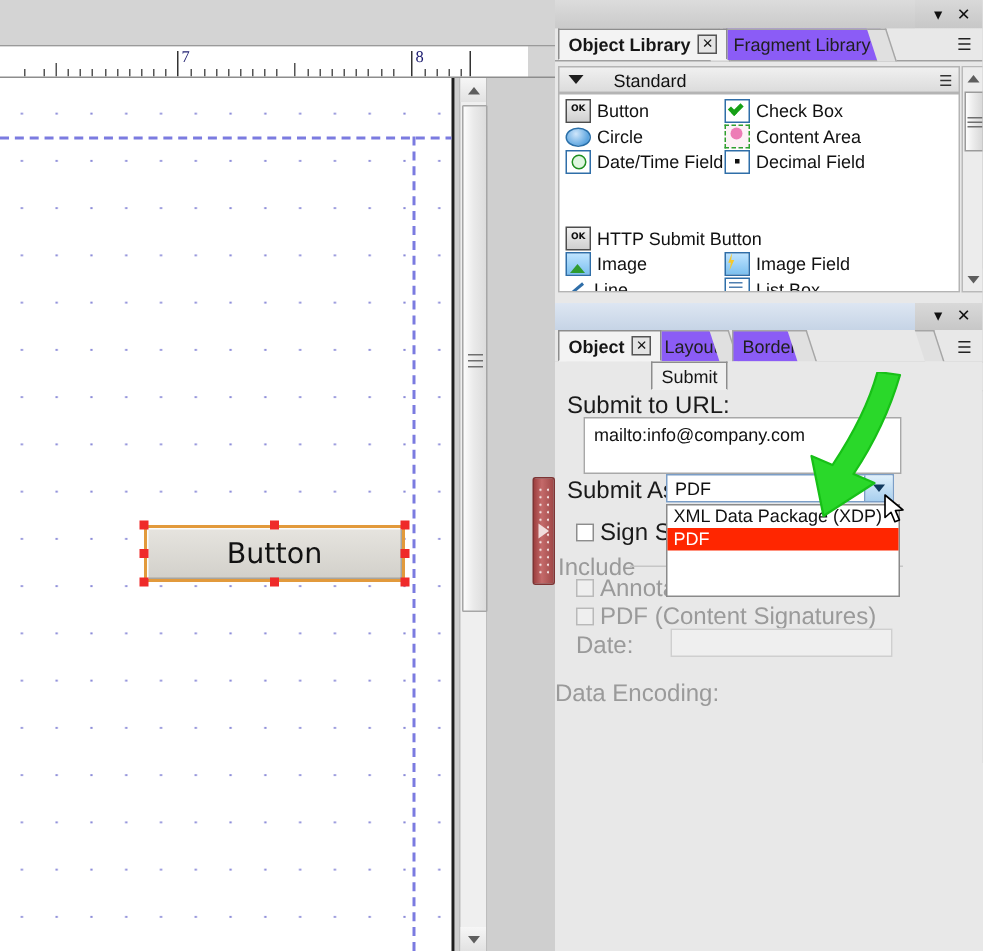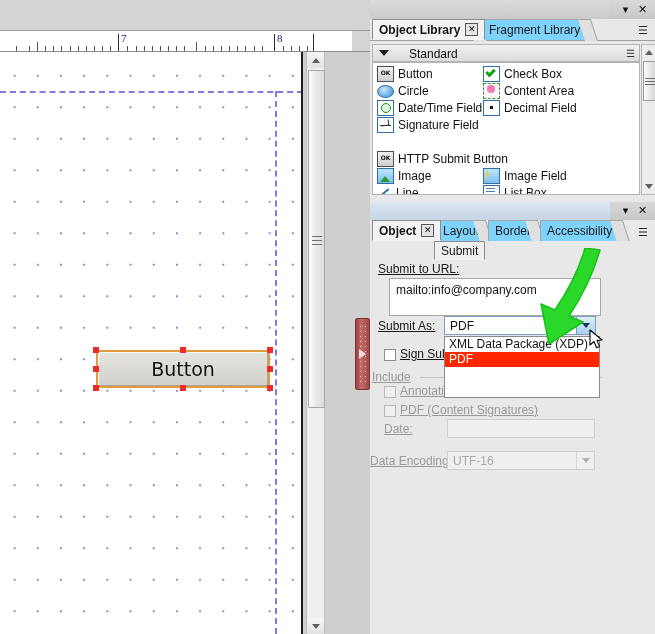--- a/index.html
+++ b/index.html
@@ -56,21 +56,21 @@
 
   
   #right{position:absolute;left:370px;top:0;width:285px;height:634px;background:#e8e8e8;}
   #titlebar{position:absolute;left:0;top:0;width:285px;height:19px;background:linear-gradient(#d9d9d9,#c7c7c7);}
   #title-fill{position:absolute;left:0;top:0;width:240px;height:19px;background:linear-gradient(#dcdcdc,#cacaca);}
   .winbtn{position:absolute;top:2px;width:15px;height:15px;display:flex;align-items:center;justify-content:center;font-size:11px;color:#111;cursor:default;}
 
   
   .tabstrip{position:absolute;left:0;width:285px;height:21px;background:#e8e8e8;border-bottom:1px solid #9f9f9f;}
   .tab{position:absolute;top:0;height:21px;box-sizing:border-box;display:flex;align-items:center;padding:0 6px;font-size:12px;color:#161616;}
-  .tab.inactive{background:#7dd3fc;border:1px solid #a6a6a6;border-bottom:none;color:#202020;}
+  .tab.inactive{background:#8b5cf6;border:1px solid #a6a6a6;border-bottom:none;color:#202020;}
   .tab.active{background:#f3f3f3;border:1px solid #8d8d8d;border-bottom:1px solid #f3f3f3;font-weight:bold;z-index:3;}
   .tabskew{position:absolute;top:0;width:12px;height:21px;background:#e0e0e0;border-top:1px solid #a6a6a6;border-right:1px solid #a6a6a6;
     transform:skewX(18deg);transform-origin:bottom left;}
   .xbadge{display:inline-block;margin-left:5px;width:11px;height:11px;line-height:10px;text-align:center;font-size:9px;font-weight:normal;
     border:1px solid #555;background:#e4e4e4;color:#111;}
   .menu-ico{position:absolute;width:14px;height:12px;font-size:11px;color:#222;line-height:12px;}
 
   
   #std-head{position:absolute;left:2px;top:44px;width:268px;height:18px;background:linear-gradient(#f0f0f0,#dcdcdc);border:1px solid #b4b4b4;box-sizing:border-box;}
   #std-caret{position:absolute;left:6px;top:5px;width:0;height:0;border-left:5px solid transparent;border-right:5px solid transparent;border-top:6px solid #1e1e1e;}
@@ -108,21 +108,21 @@
   
   #lib-vsb{position:absolute;left:271px;top:44px;width:15px;height:151px;background:#ececec;border:1px solid #b9b9b9;box-sizing:border-box;}
   #lib-thumb{position:absolute;left:1px;top:16px;width:11px;height:38px;background:linear-gradient(90deg,#fdfdfd,#e9e9e9 50%,#d8d8d8);border:1px solid #9b9b9b;}
   .sbbtn2{position:absolute;left:0;width:13px;height:15px;display:flex;align-items:center;justify-content:center;background:#ececec;}
 
   
   #prop-title{position:absolute;left:0;top:202px;width:285px;height:18px;background:linear-gradient(#d9d9d9,#c7c7c7);}
   #prop-title-fill{position:absolute;left:0;top:0;width:240px;height:18px;background:linear-gradient(#dde6f2,#c6d4e6);}
   #prop-body{position:absolute;left:0;top:241px;width:285px;height:393px;background:#e8e8e8;}
 
-  .sublabel{position:absolute;font-size:12px;color:#1a1a1a;text-decoration:underline;}
+  .sublabel{position:absolute;font-size:16px;color:#1a1a1a;}
   .sublabel.dim{color:#9a9a9a;}
   #url-input{position:absolute;left:389px;top:278px;width:212px;height:38px;background:#fff;border:1px solid #a8a8a8;box-sizing:border-box;padding:4px 6px;font-size:12px;color:#111;}
 
   
   #combo{position:absolute;left:444px;top:316px;width:152px;height:19px;background:#fff;border:1px solid #7b9ec7;box-sizing:border-box;display:flex;align-items:center;}
   #combo-val{padding-left:5px;font-size:12px;color:#111;}
   #combo-btn{position:absolute;right:0;top:0;width:18px;height:17px;background:linear-gradient(#dff0fb,#a8cfee);border-left:1px solid #7b9ec7;display:flex;align-items:center;justify-content:center;}
   #combo-btn .tri{border-left:4px solid transparent;border-right:4px solid transparent;border-top:5px solid #123a5e;}
 
   #dropdown{position:absolute;left:444px;top:336px;width:156px;height:62px;background:#ffffff;border:1px solid #8a8a8a;box-sizing:border-box;z-index:40;}
@@ -278,24 +278,20 @@
         <span class="lbl">Button</span>
       </div>
       <div class="lib-item" style="left:4px;top:19px">
         <span class="ico ico-circle"></span>
         <span class="lbl">Circle</span>
       </div>
       <div class="lib-item" style="left:4px;top:36px">
         <span class="ico ico-dt"></span>
         <span class="lbl">Date/Time Field</span>
       </div>
-      <div class="lib-item" style="left:4px;top:53px">
-        <span class="ico ico-sig"></span>
-        <span class="lbl">Signature Field</span>
-      </div>
       <div class="lib-item" style="left:4px;top:87px">
         <span class="ico ico-ok">OK</span>
         <span class="lbl">HTTP Submit Button</span>
       </div>
       <div class="lib-item" style="left:4px;top:104px">
         <span class="ico ico-img"></span>
         <span class="lbl">Image</span>
       </div>
       <div class="lib-item" style="left:4px;top:121px">
         <span class="ico ico-line"></span>
@@ -351,23 +347,20 @@
     <div class="tabstrip" style="top:220px">
       <div class="tabskew" style="left:58px"></div>
       <div class="tab inactive" style="left:66px">
         <span>Layout</span>
       </div>
       <div class="tabskew" style="left:110px"></div>
       <div class="tab inactive" style="left:118px">
         <span>Border</span>
       </div>
       <div class="tabskew" style="left:162px"></div>
-      <div class="tab inactive" style="left:170px">
-        <span>Accessibility</span>
-      </div>
       <div class="tabskew" style="left:247px"></div>
       <div class="tab active" style="left:2px">
         <span>Object</span>
         <span class="xbadge">✕</span>
       </div>
       <div class="menu-ico" style="right:3px;top:6px">☰</div>
     </div>
 
     <div class="tabstrip" style="top:241px;border-bottom:1px solid #b5b5b5;height:19px;background:#e8e8e8">
       <div class="tabskew" style="left:14px;height:19px;background:#ececec"></div>
@@ -414,26 +407,20 @@
 
   <div class="cbx dim" style="left:384px;top:405px"></div>
   <div class="sublabel dim" style="left:400px;top:403px">PDF (Content Signatures)</div>
 
   <div class="sublabel dim" style="left:384px;top:422px">Date:</div>
   <div id="other-input">
     <span></span>
   </div>
 
   <div class="sublabel dim" style="left:370px;top:454px">Data Encoding:</div>
-  <div id="enc-combo">
-    <span id="enc-val">UTF-16</span>
-    <div id="enc-btn">
-      <div class="tri"></div>
-    </div>
-  </div>
 
   <div id="splitter">
     <div class="sp-dots a"></div>
     <div class="sp-dots b"></div>
     <div id="sp-arrow"></div>
   </div>
 
   <svg id="green-arrow" viewBox="0 0 110 100">
     <path d="M103 2 C 96 26, 84 50, 72 68 L 86 74 L 52 96 L 44 56 L 58 62 C 70 44, 82 22, 88 0 Z" fill="#2ad82a" stroke="#17c017" stroke-width="1.5" stroke-linejoin="round"></path>
   </svg>

